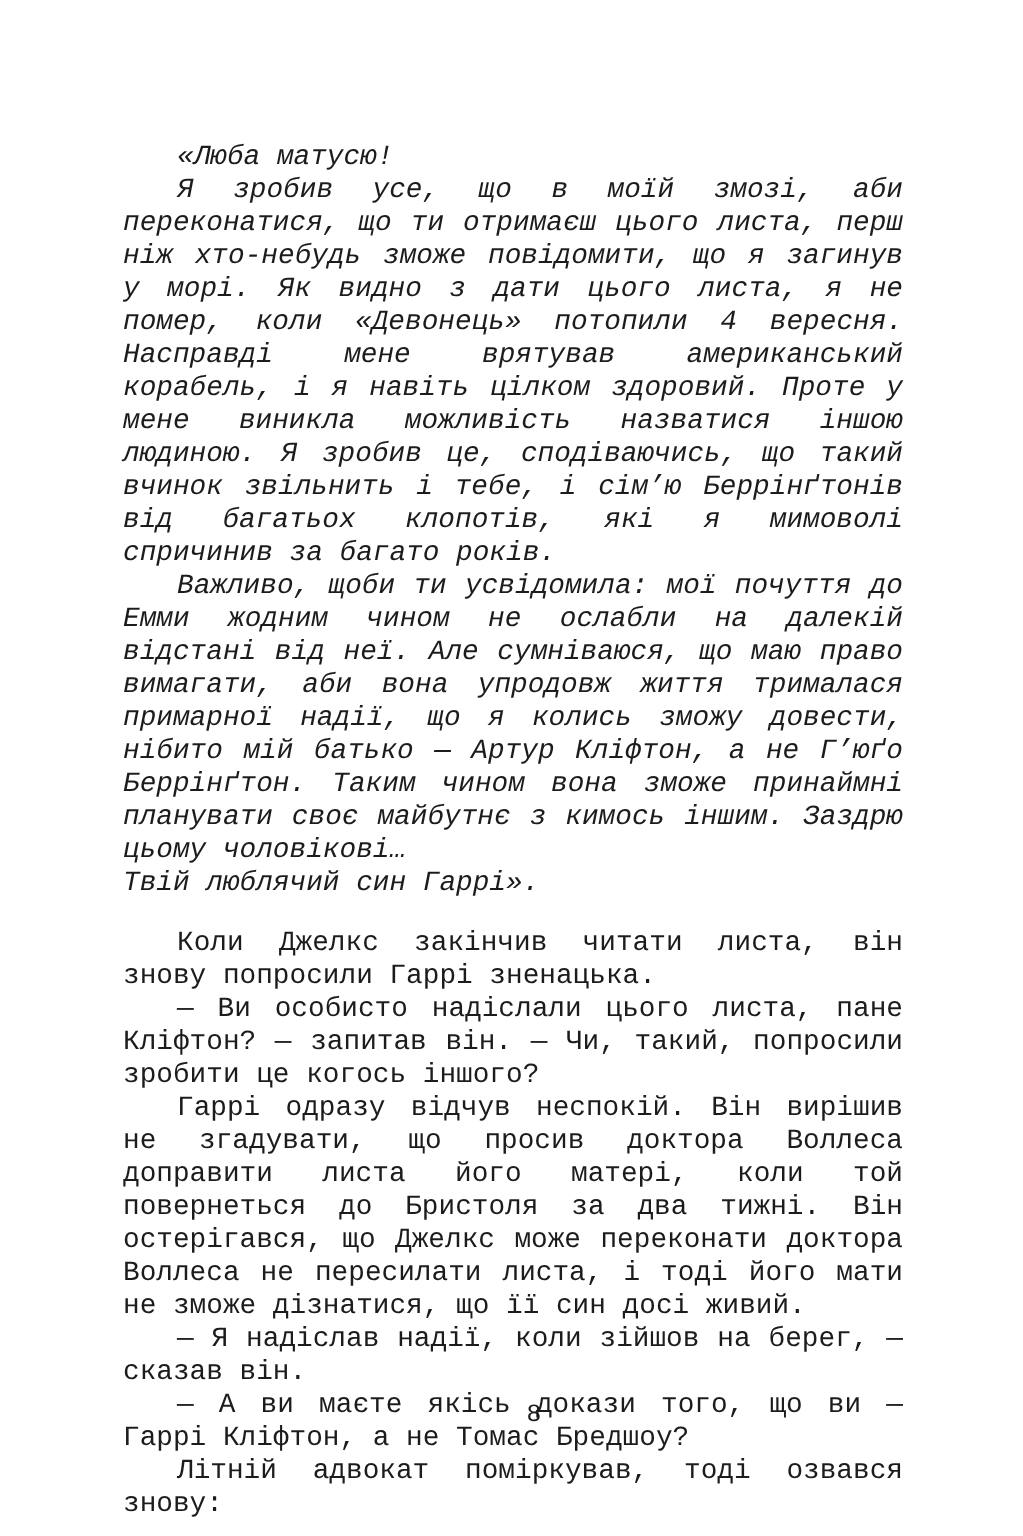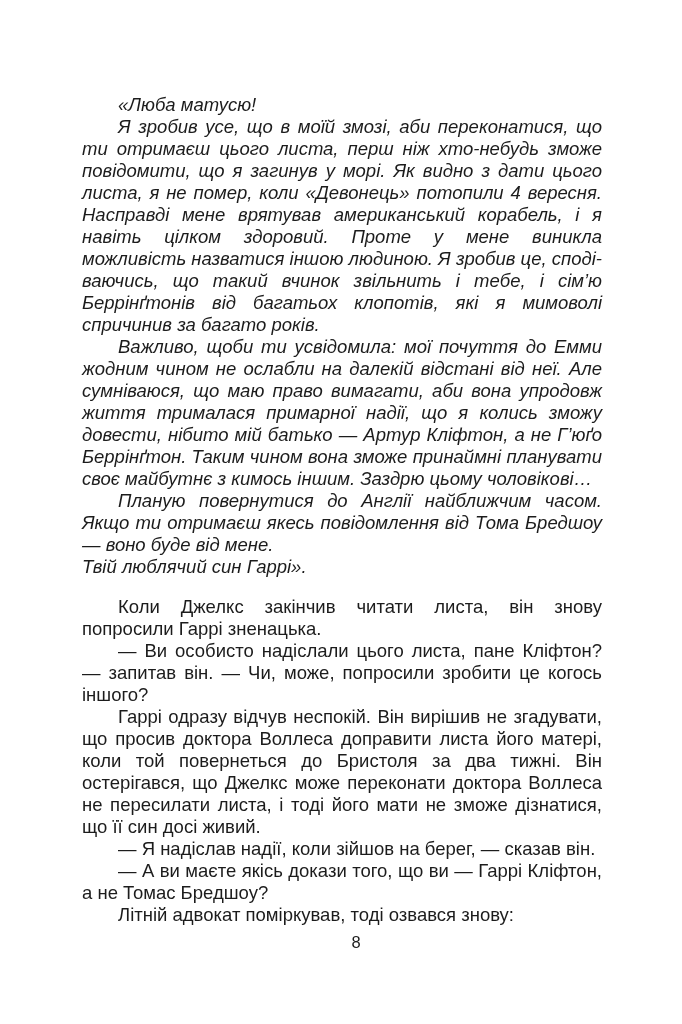--- a/index.html
+++ b/index.html
@@ -6,21 +6,21 @@
     margin: 0;
     padding: 0;
     background: #ffffff;
   }
   .page {
     position: relative;
     width: 616px;
     height: 1024px;
     background: #ffffff;
     overflow: hidden;
-    font-family: Liberation Sans, sans-serif;
+    font-family: Liberation Mono, monospace;
     color: #1c1c1c;
   }
   .text-block {
     position: absolute;
     left: 82px;
     top: 94px;
     width: 520px;
     font-size: 18.5px;
     line-height: 22px;
     text-align: justify;
@@ -54,25 +54,24 @@
 </head>
 <body>
 
 <div class="page">
 
   <div class="text-block">
 
     <p class="letter-par">«Люба матусю!</p>
     <p class="letter-par">Я зробив усе, що в моїй змозі, аби переконатися, що ти отри­маєш цього листа, перш ніж хто-небудь зможе повідомити, що я загинув у морі. Як видно з дати цього листа, я не помер, коли «Девонець» потопили 4 вересня. Насправді мене врятував амери­канський корабель, і я навіть цілком здоровий. Проте у мене ви­никла можливість назватися іншою людиною. Я зробив це, споді­ваючись, що такий вчинок звільнить і тебе, і сім’ю Беррінґтонів від багатьох клопотів, які я мимоволі спричинив за багато років.</p>
     <p class="letter-par">Важливо, щоби ти усвідомила: мої почуття до Емми жодним чином не ослабли на далекій відстані від неї. Але сумніваюся, що маю право вимагати, аби вона упродовж життя трималася при­марної надії, що я колись зможу довести, нібито мій батько — Артур Кліфтон, а не Г’юґо Беррінґтон. Таким чином вона зможе принаймні планувати своє майбутнє з кимось іншим. Заздрю цьо­му чоловікові…</p>
-    <p class="letter-par">Планую повернутися до Англії найближчим часом. Якщо ти отримаєш якесь повідомлення від Тома Бредшоу — воно буде від мене.</p>
     <p class="signature">Твій люблячий син Гаррі».</p>
 
     <p class="narration-first">Коли Джелкс закінчив читати листа, він знову попросили Гаррі зненацька.</p>
-    <p>— Ви особисто надіслали цього листа, пане Кліфтон? — запи­тав він. — Чи, може, попросили зробити це когось іншого?</p>
+    <p>— Ви особисто надіслали цього листа, пане Кліфтон? — запи­тав він. — Чи, такий, попросили зробити це когось іншого?</p>
     <p>Гаррі одразу відчув неспокій. Він вирішив не згадувати, що просив доктора Воллеса доправити листа його матері, коли той повернеться до Бристоля за два тижні. Він остерігався, що Джелкс може переконати доктора Воллеса не пересилати листа, і тоді його мати не зможе дізнатися, що її син досі живий.</p>
     <p>— Я надіслав надії, коли зійшов на берег, — сказав він.</p>
     <p>— А ви маєте якісь докази того, що ви — Гаррі Кліфтон, а не Томас Бредшоу?</p>
     <p>Літній адвокат поміркував, тоді озвався знову:</p>
 
   </div>
 
   <div class="folio">8</div>
 
 </div>

